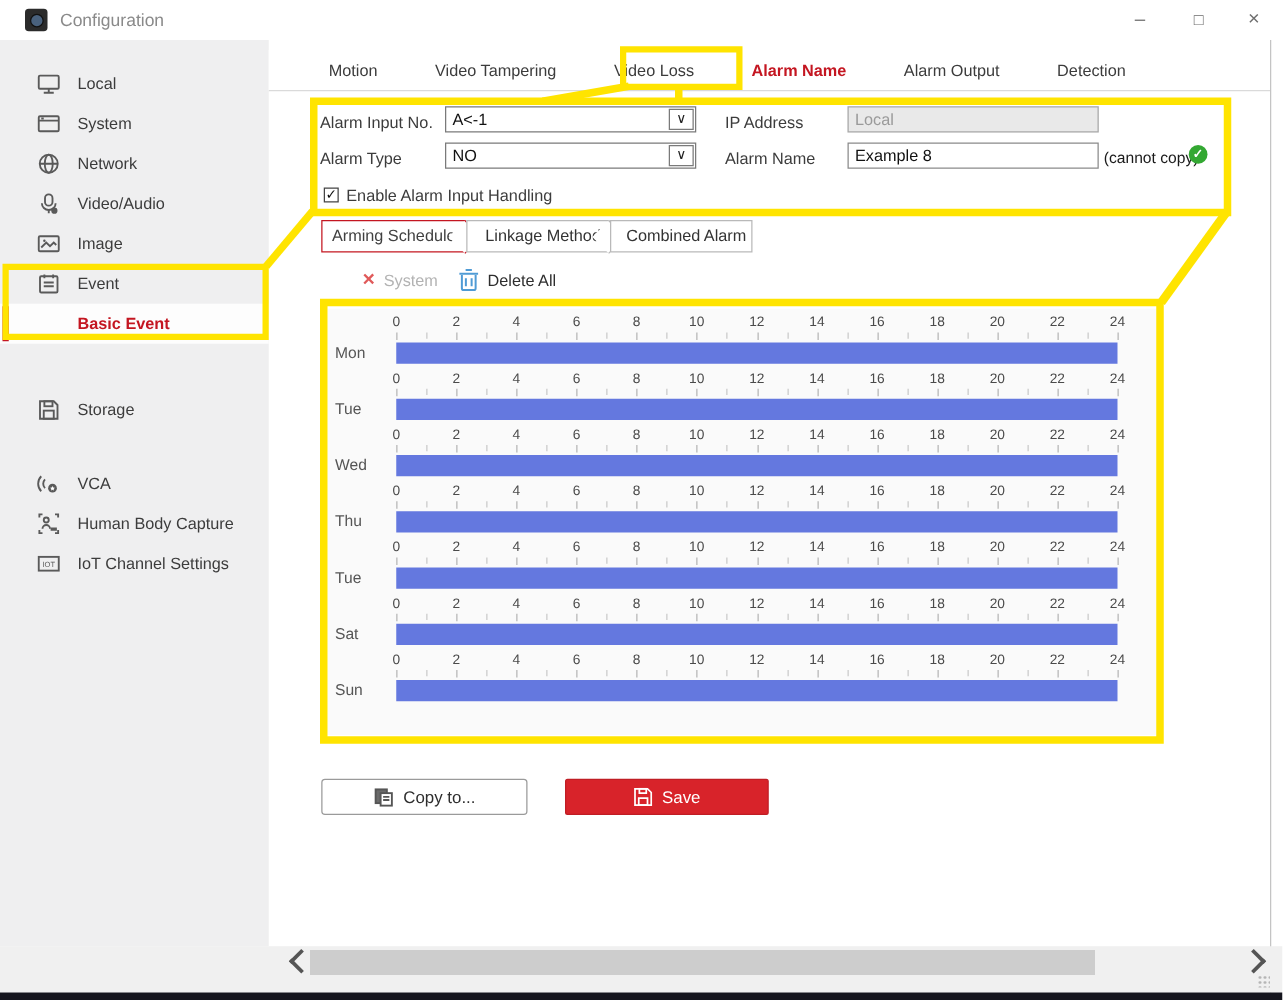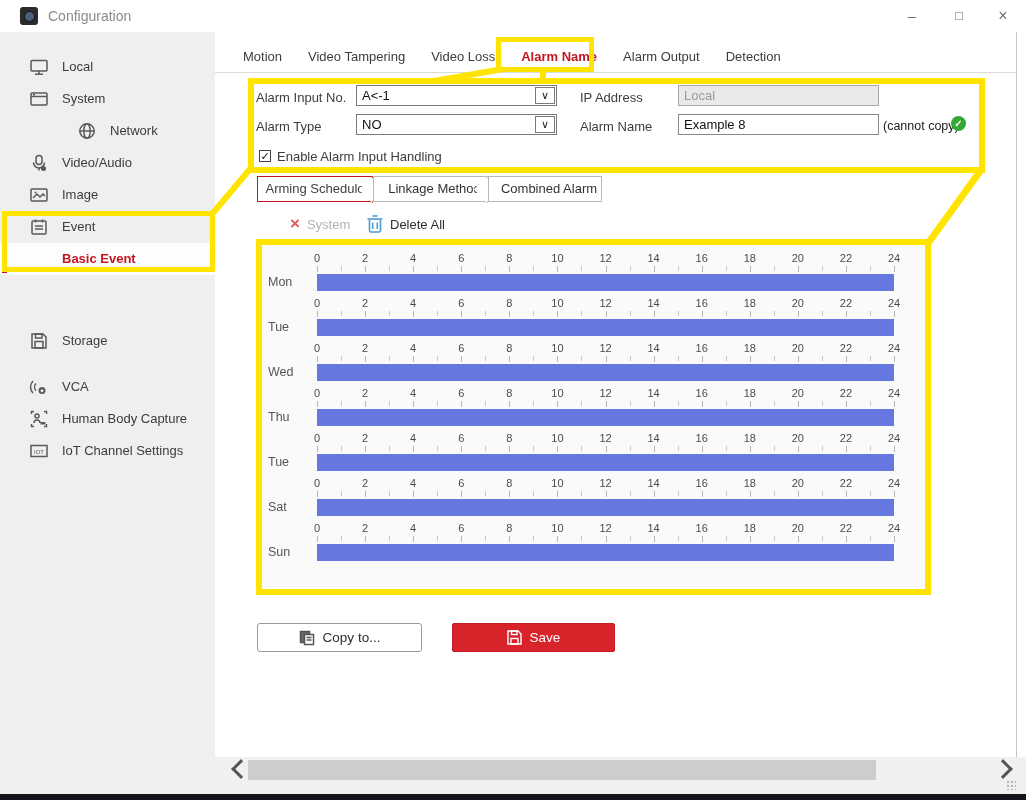--- a/index.html
+++ b/index.html
@@ -22,21 +22,21 @@
   #sidebar { left:0; top:32px; width:215px; height:725px; background:#efeff0; }
   .side-item { position:absolute; left:0; width:215px; height:32px; cursor:pointer; }
   .side-item .icon { position:absolute; left:29px; top:6px; width:20px; height:20px; color:#5a5a5a; }
   .side-item .lbl { position:absolute; left:62px; top:8px; font-size:13px; color:#3c3c3c; }
   .side-item.active { background:#fdfdfd; }
   .side-item.active .lbl { color:#c41621; font-weight:bold; }
   .side-item.active::before { content:''; position:absolute; left:2px; top:2px; width:5px; height:28px; background:#c41621; }
 
   
   #tabbar { left:215px; top:40px; width:801px; height:33px; border-bottom:1px solid #dadada; display:flex; align-items:center; padding-left:28px; gap:26px; background:#fff; }
-  .tab { font-size:13px; color:#3c3c3c; cursor:pointer; white-space:nowrap; }
+  .tab { font-size:13px; color:#3c3c3c; cursor:pointer; white-space:nowrap;margin-left:20px; }
   .tab.active { color:#c41621; font-weight:bold; }
 
   
   .flabel { font-size:13px; color:#3c3c3c; }
   .selectbox { border:1px solid #7a7a7a; background:#fff; font-size:13px; color:#111; padding:2px 24px 2px 5px; height:21px; line-height:16px; position:absolute; cursor:pointer; }
   .selectbox .arrow { position:absolute; right:1px; top:1px; width:20px; height:17px; border:1px solid #7a7a7a; text-align:center; line-height:15px; font-size:11px; color:#222; background:#fff; }
   .textinput { position:absolute; border:1px solid #8a8a8a; background:#fff; font-size:13px; color:#111; padding:2px 5px; height:21px; line-height:16px; }
   .textinput.disabled { background:#e9e9e9; color:#9a9a9a; border:1px solid #a9a9a9; }
   .checkbox { position:absolute; width:12px; height:12px; border:1px solid #444; background:#fff; font-size:11px; line-height:11px; text-align:center; color:#111; cursor:pointer; }
   #cannot-copy-note { font-size:12.5px; color:#1a1a1a; }
@@ -121,21 +121,21 @@
         <svg class="ic" width="20" height="20" viewBox="0 0 20 20">
           <g fill="none" stroke="#5a5a5a" stroke-width="1.5">
             <rect x="2" y="4" width="16" height="12" rx="1"></rect>
             <line x1="2" y1="7.5" x2="18" y2="7.5"></line>
             <line x1="4" y1="5.8" x2="6" y2="5.8"></line>
           </g>
         </svg>
       </span>
     <span class="lbl">System</span>
   </div>
-    <div class="side-item" style="top: 83px; margin-left: 48px;">
+    <div class="side-item" style="top: 83px;">
     <span class="icon">
         <svg class="ic" width="20" height="20" viewBox="0 0 20 20">
           <g fill="none" stroke="#5a5a5a" stroke-width="1.5">
             <circle cx="10" cy="10" r="7.2"></circle>
             <ellipse cx="10" cy="10" rx="3.2" ry="7.2"></ellipse>
             <line x1="2.8" y1="10" x2="17.2" y2="10"></line>
           </g>
         </svg>
       </span>
     <span class="lbl">Network</span>
@@ -176,21 +176,21 @@
             <line x1="6" y1="12" x2="14" y2="12"></line>
           </g>
         </svg>
       </span>
     <span class="lbl">Event</span>
   </div>
     <div class="side-item active" style="top: 211px;">
 
     <span class="lbl">Basic Event</span>
   </div>
-    <div class="side-item" style="top: 293px;">
+    <div class="side-item" style="top: 280px;">
     <span class="icon">
         <svg class="ic" width="20" height="20" viewBox="0 0 20 20">
           <g fill="none" stroke="#5a5a5a" stroke-width="1.5">
             <path d="M3 3 h11 l3 3 v11 h-14 z"></path>
             <rect x="6" y="10.5" width="8" height="6.5"></rect>
             <rect x="6.5" y="3" width="6.5" height="4"></rect>
           </g>
         </svg>
       </span>
     <span class="lbl">Storage</span>

